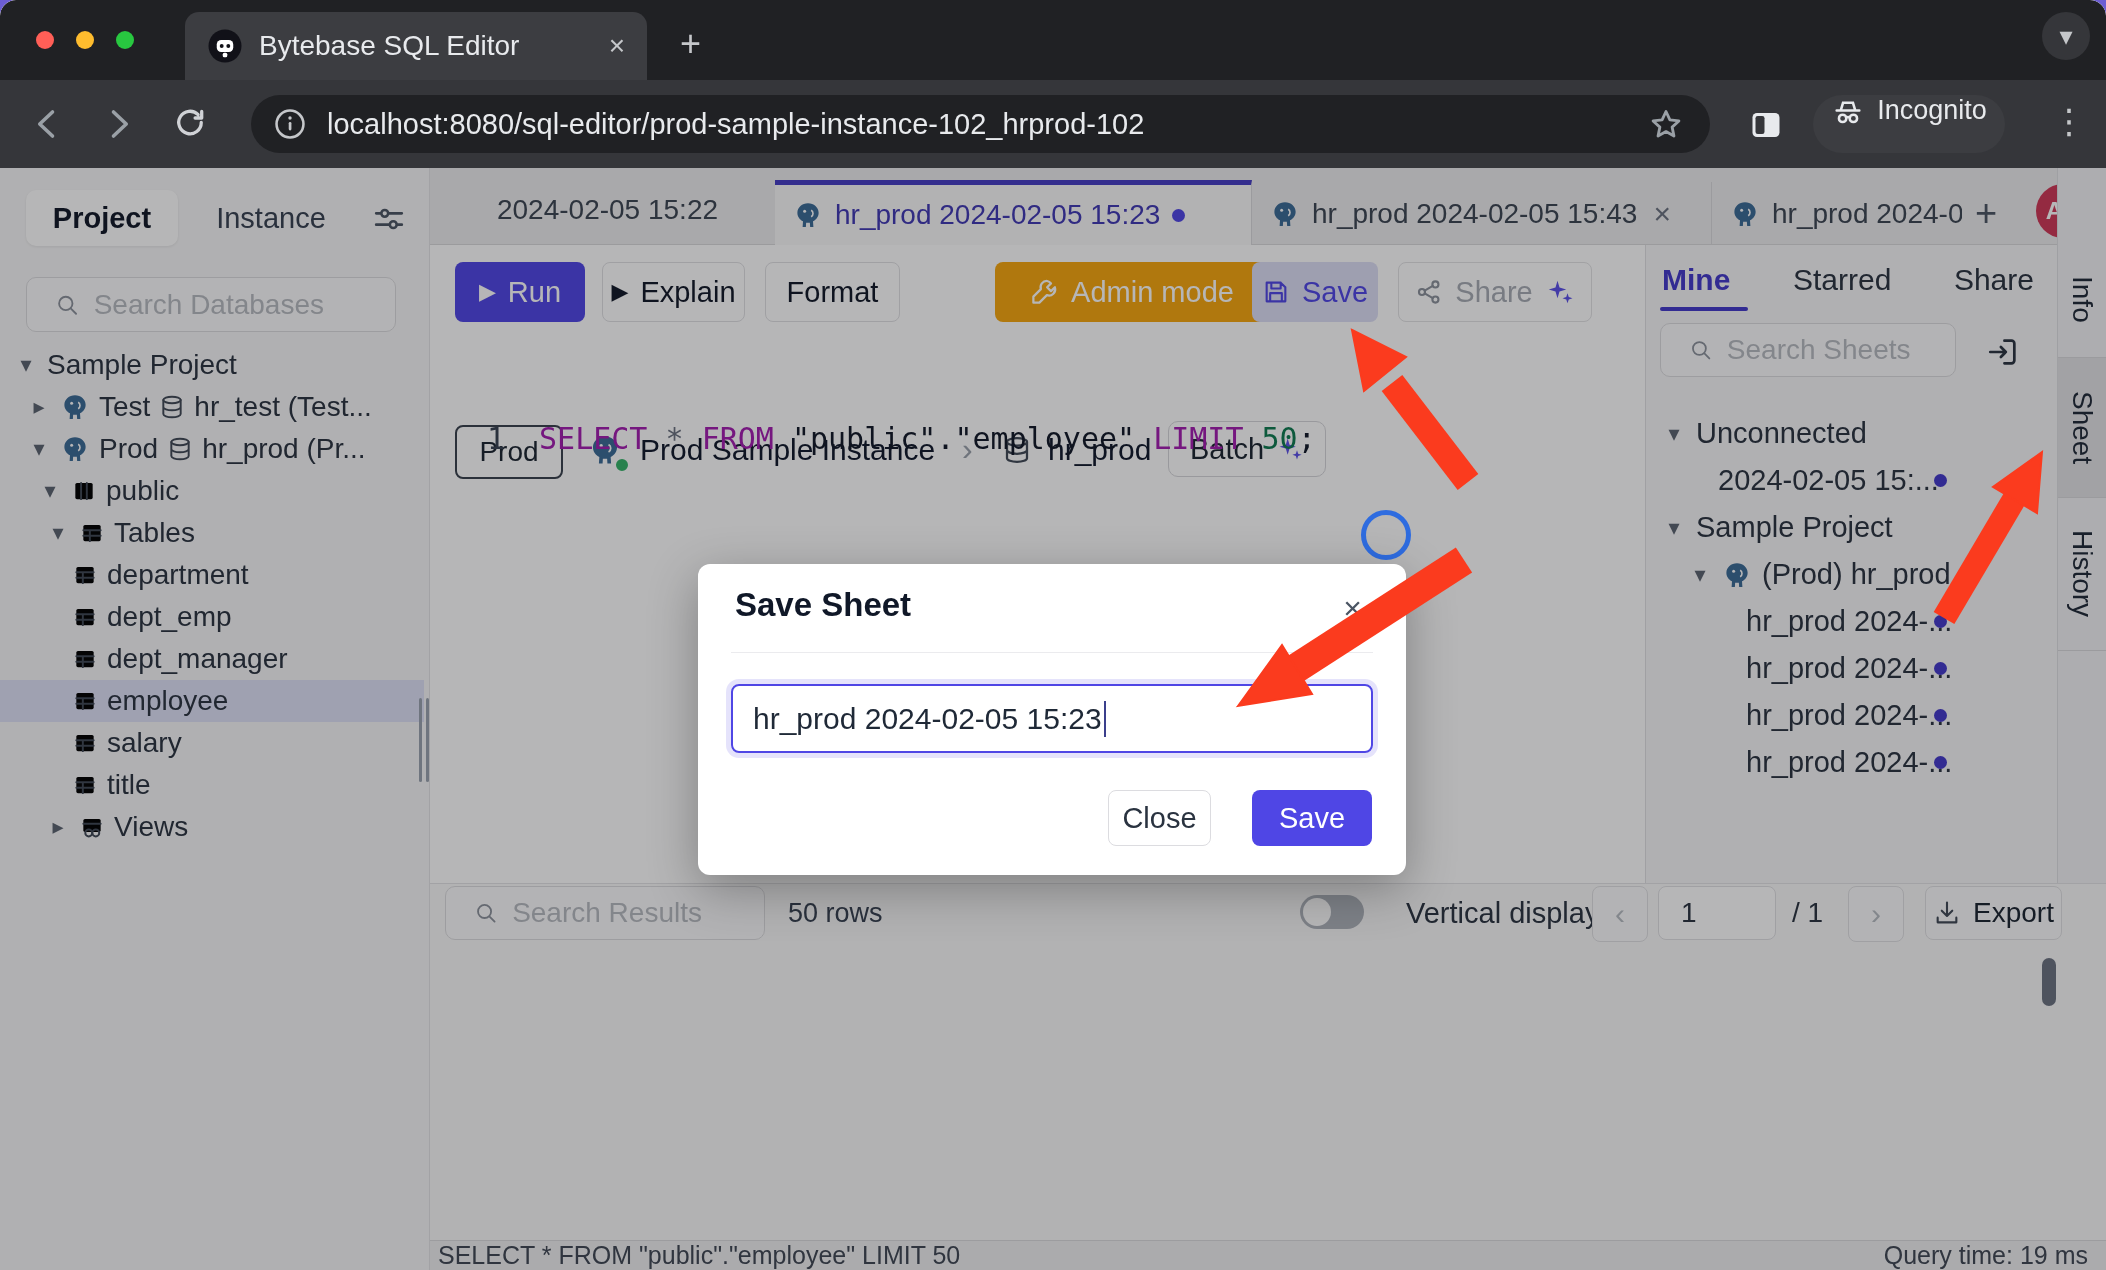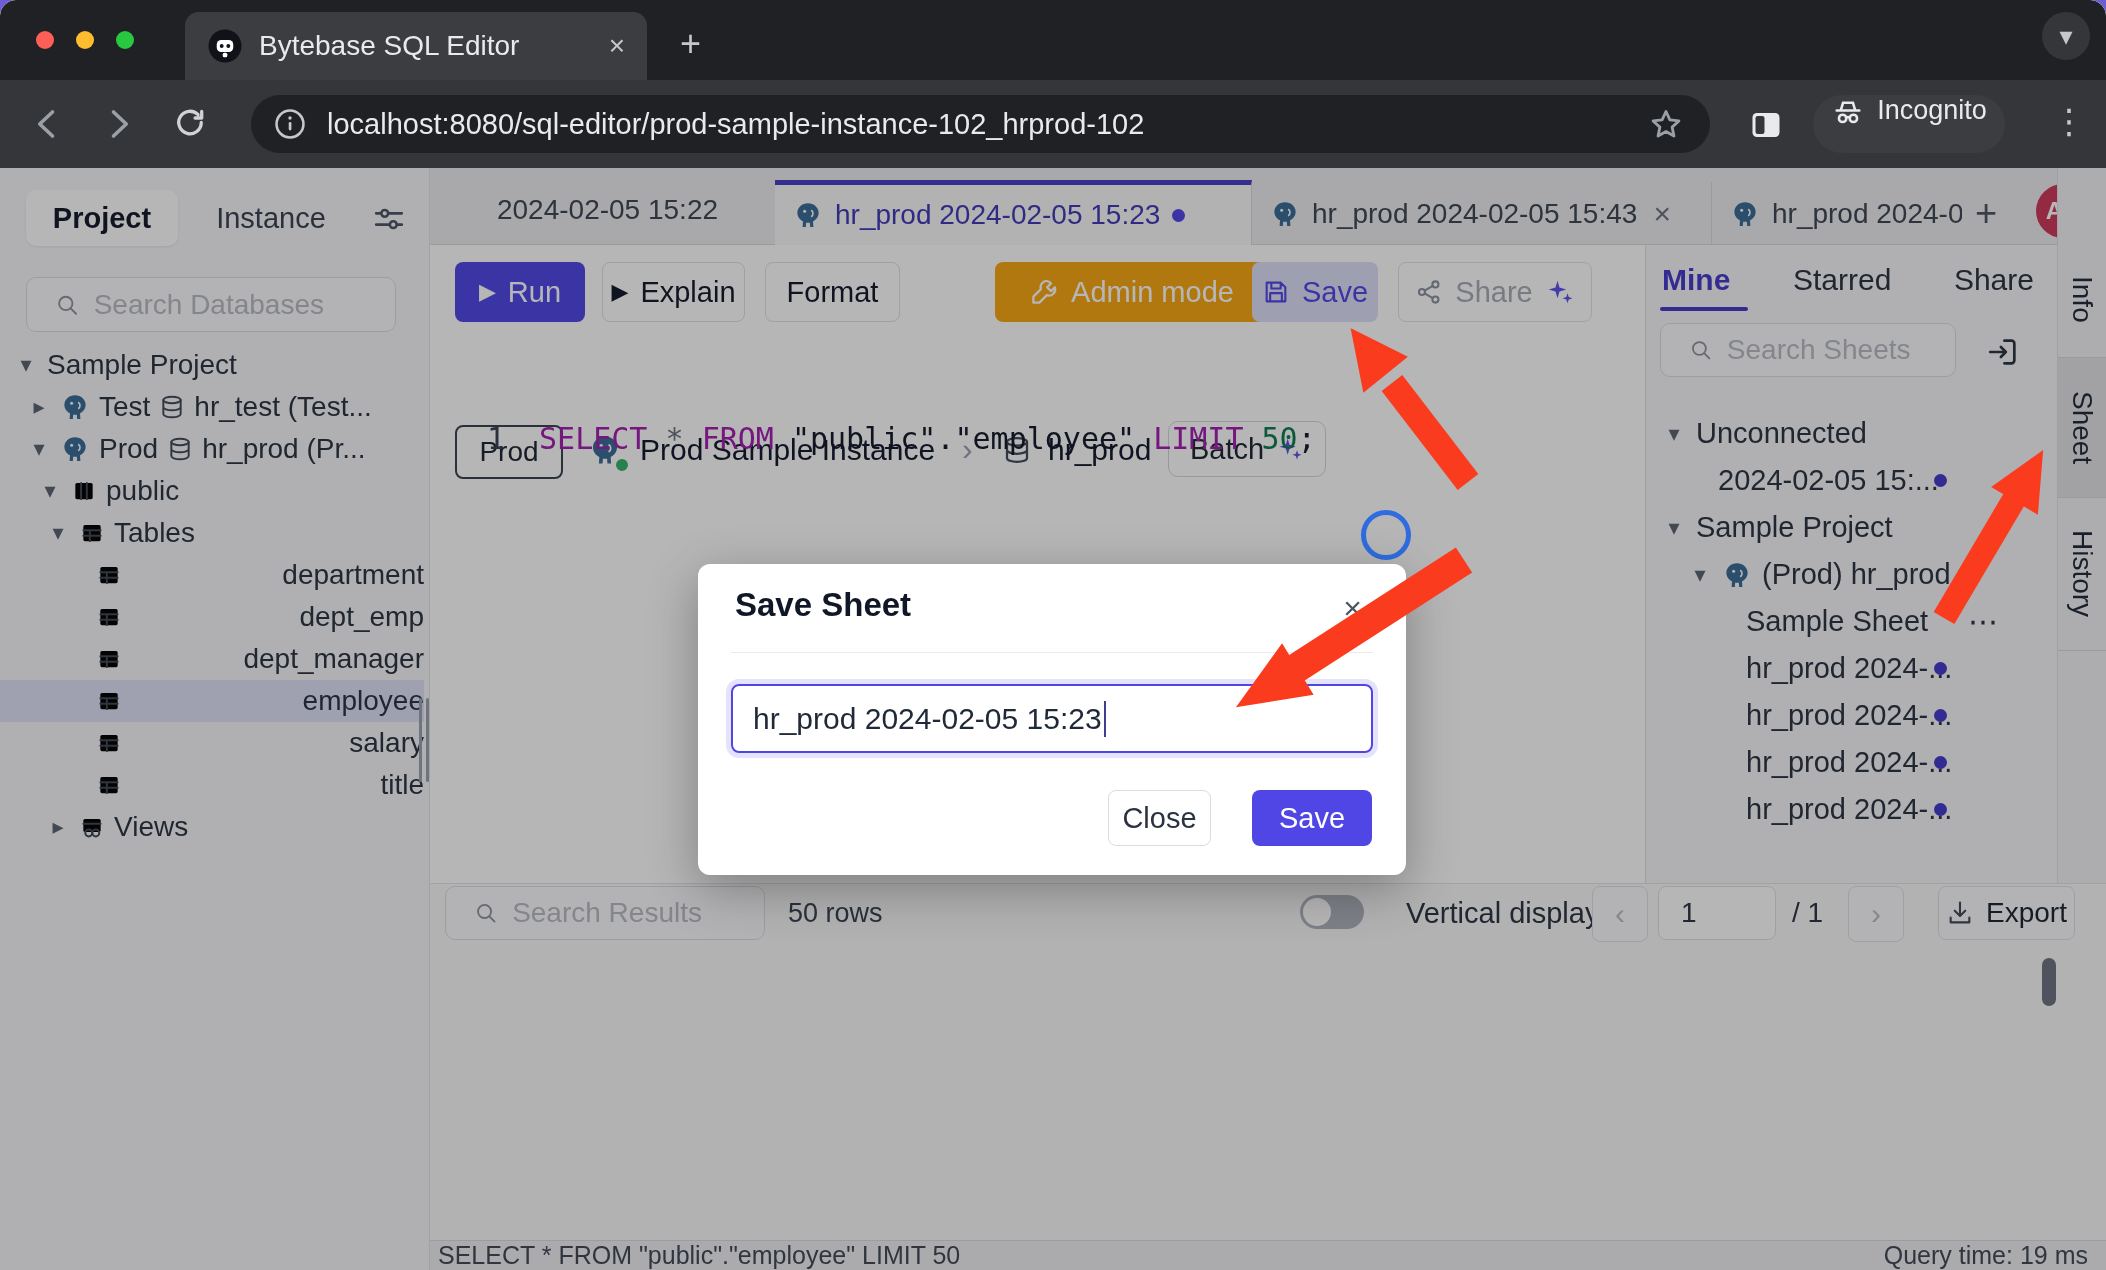--- a/index.html
+++ b/index.html
@@ -23,21 +23,21 @@
   
   .sidebar{position:absolute;left:0;top:0;width:430px;height:1102px;background:#f7f7f8;border-right:1px solid #e3e3e5;box-sizing:border-box;}
   .pill-tab{position:absolute;left:26px;top:22px;width:152px;height:56px;background:#fff;border-radius:10px;box-shadow:0 1px 3px rgba(0,0,0,.08);display:flex;align-items:center;justify-content:center;font-size:29px;font-weight:700;color:#111827;}
   .plain-tab{position:absolute;left:196px;top:22px;width:150px;height:56px;display:flex;align-items:center;justify-content:center;font-size:29px;color:#374151;}
   .searchbox{display:flex;align-items:center;gap:12px;border:1.5px solid #dcdcdf;border-radius:10px;background:#fbfbfc;box-sizing:border-box;padding-left:28px;}
   .searchbox input{border:none;outline:none;background:transparent;font-size:28px;color:#374151;width:100%;font-family:"Liberation Sans",sans-serif;}
   .searchbox input::placeholder{color:#b7bac0;}
   .tree{position:absolute;left:0;top:176px;width:424px;}
   .trow{height:42px;display:flex;align-items:center;gap:9px;font-size:28px;color:#2a3340;white-space:nowrap;overflow:hidden;}
   .trow .caret{width:24px;color:#5b6470;font-size:22px;text-align:center;flex:0 0 auto;}
-  .lv0{padding-left:14px;} .lv1{padding-left:27px;} .lv2{padding-left:38px;} .lv3{padding-left:46px;} .lv4{padding-left:96px;justify-content:space-between;}
+  .lv0{padding-left:14px;} .lv1{padding-left:27px;} .lv2{padding-left:38px;} .lv3{padding-left:46px;} .lv4{padding-left:72px;}
   .trow.sel{background:#dfe1f6;}
   .grip{position:absolute;left:419px;top:530px;height:84px;width:10px;display:flex;gap:4px;}
   .grip i{width:3px;height:84px;background:#9aa3af;border-radius:2px;}
   
   .tabstrip{position:absolute;left:430px;top:0;width:1676px;height:77px;background:#ededee;border-bottom:1px solid #d8d8da;box-sizing:border-box;}
   .etab{position:absolute;top:14px;height:63px;display:flex;align-items:center;gap:12px;padding:0 18px;box-sizing:border-box;font-size:28px;color:#3c4552;border-right:1px solid #d9d9db;white-space:nowrap;overflow:hidden;}
   .etab.active{background:#f9f9fa;border-top:5px solid #453dc4;color:#4038b4;top:12px;height:65px;}
   .etab .x{color:#6b7280;font-size:30px;margin-left:4px;}
   .dot{width:13px;height:13px;border-radius:50%;background:#4f46e5;flex:0 0 auto;}
   .avatar{position:absolute;left:1606px;top:16px;width:54px;height:54px;border-radius:50%;background:#cf3757;color:#fff;font-size:24px;font-weight:700;display:flex;align-items:center;justify-content:center;}
@@ -424,24 +424,20 @@
         <div class="prow" style="padding-left:42px;">
           <span class="caret">▾</span>
           <svg width="30" height="30" viewBox="0 0 24 24">
               <path d="M12 2.5c4.7 0 8.5 3.3 8.5 7.6 0 3-1.8 5.6-4.5 6.9l.3 4.5h-2.6l-.2-3.4h-3l-.2 3.4H7.7l.3-4.5C5.3 15.7 3.5 13.1 3.5 10.1 3.5 5.8 7.3 2.5 12 2.5z" fill="#3a6a96"></path>
               <circle cx="9.3" cy="9" r="1.2" fill="#fff"></circle>
               <path d="M14.5 8.2c2 .9 2 4.2 0 5.2" stroke="#fff" stroke-width="1.3" fill="none"></path>
             </svg>
           <span>(Prod) hr_prod</span>
         </div>
         <div class="prow" style="padding-left:100px;">
-          <span>Sample Sheet</span>
-          <span class="pellip">⋯</span>
-        </div>
-        <div class="prow" style="padding-left:100px;">
           <span>hr_prod 2024-...</span>
           <span class="pdot"></span>
         </div>
         <div class="prow" style="padding-left:100px;">
           <span>hr_prod 2024-...</span>
           <span class="pdot"></span>
         </div>
         <div class="prow" style="padding-left:100px;">
           <span>hr_prod 2024-...</span>
           <span class="pdot"></span>
@@ -469,21 +465,21 @@
     </div>
     <span class="r" style="left:788px;top:730px;font-size:27px;color:#374151;">50 rows</span>
     <div class="toggle">
         <div class="knob"></div>
       </div>
     <span class="r" style="left:1378px;top:729px;font-size:29px;color:#2a3340;margin-left:28px;">Vertical display</span>
     <div class="pagebtn r" style="left:1592px;top:718px;width:54px;height:54px;">‹</div>
     <input class="r" style="left: 1658px; top: 718px; width: 118px; height: 54px; border: 1px solid rgb(224, 224, 227); border-radius: 8px; background: rgb(255, 255, 255); font-size: 28px; color: rgb(42, 51, 64); padding-left: 22px; box-sizing: border-box; font-family: &quot;Liberation Sans&quot;, sans-serif;" value="1">
     <span class="r" style="left:1792px;top:729px;font-size:28px;color:#2a3340;">/ 1</span>
     <div class="pagebtn r" style="left:1848px;top:718px;width:54px;height:54px;">›</div>
-    <div class="btn r" style="left:1925px;top:718px;width:137px;height:54px;background:#fbfbfc;border:1px solid #e0e0e3;color:#1b2430;font-size:28px;margin-left:13px;">
+    <div class="btn r" style="left:1925px;top:718px;width:137px;height:54px;background:#fbfbfc;border:1px solid #e0e0e3;color:#1b2430;font-size:28px;">
       <svg class="ic" width="28" height="28" viewBox="0 0 24 24">
           <path d="M12 3 v11 M7.5 10 L12 14.5 L16.5 10 M4 16 v4 h16 v-4"></path>
         </svg>
       <span>Export</span>
     </div>
 
     <div class="gridclip">
       
     </div>
     <div class="vscroll"></div>

